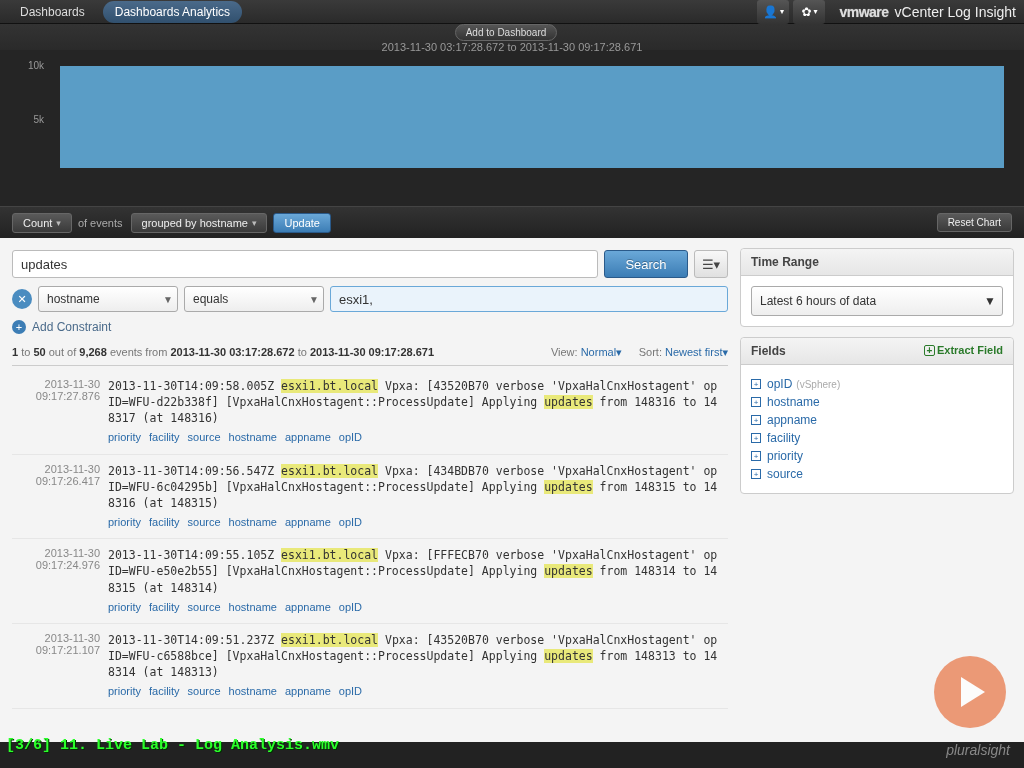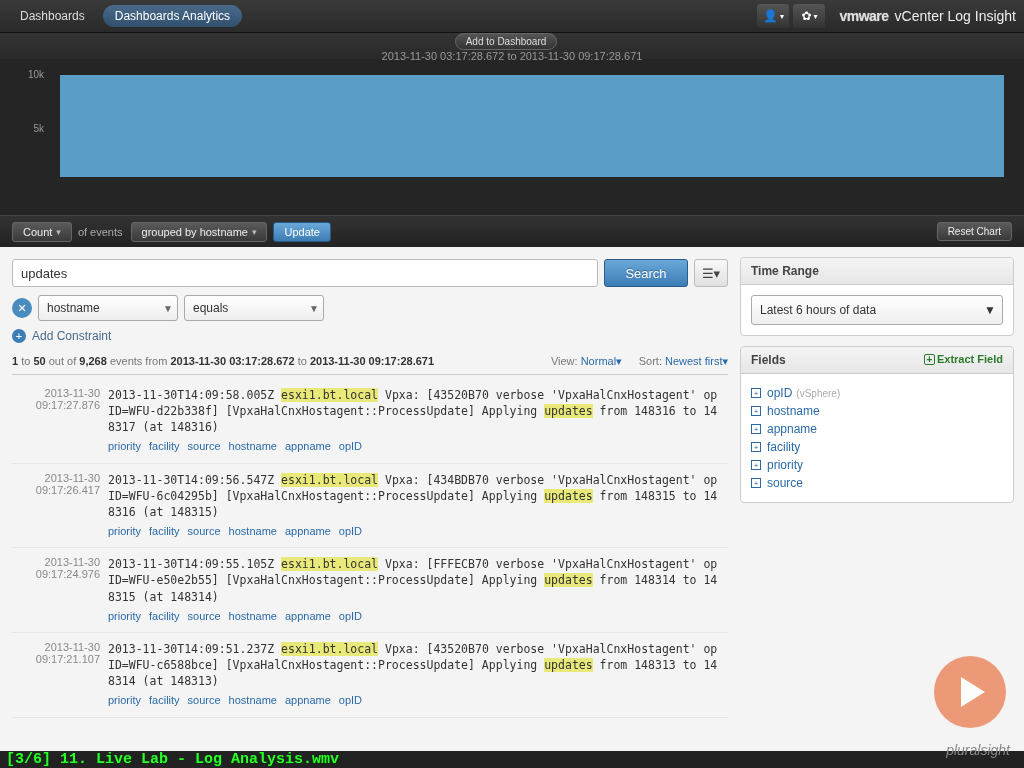--- a/index.html
+++ b/index.html
@@ -1,18 +1,18 @@
 <!DOCTYPE html>
 <html><head>
 <meta charset="utf-8">
 <style>
 * { margin:0; padding:0; box-sizing:border-box; }
 body { font-family:Arial,Helvetica,sans-serif; font-size:12px; background:#222; width:1024px; height:768px; overflow:hidden; position:relative; }
 
-.topbar { height:33px; background:linear-gradient(#3a3a3a,#2a2a2a); display:flex; align-items:center; color:#ccc; padding:0 8px; border-bottom:1px solid #111; }
+.topbar { height:24px; background:linear-gradient(#3a3a3a,#2a2a2a); display:flex; align-items:center; color:#ccc; padding:0 8px; border-bottom:1px solid #111; }
 .topbar .tab { padding:4px 12px; margin-right:6px; border-radius:12px; cursor:pointer; color:#ddd; font-size:12px; }
 .topbar .tab.active { background:linear-gradient(#4a6a8a,#31506e); color:#fff; }
 .topbar .spacer { flex:1; }
 .topbar .icon-btn { width:32px; height:24px; background:linear-gradient(#555,#333); border-radius:3px; margin-left:4px; display:flex; align-items:center; justify-content:center; color:#fff; position:relative; }
 .topbar .icon-btn .caret { font-size:8px; margin-left:2px; }
 .topbar .brand { margin-left:14px; color:#eee; font-size:14px; display:flex; align-items:center; }
 .topbar .brand .vm { font-weight:bold; letter-spacing:-0.5px; color:#ddd; text-shadow:0 0 1px #aaa; }
 .topbar .brand .rest { margin-left:6px; }
 
 .subbar { height:26px; background:linear-gradient(#333,#2a2a2a); display:flex; align-items:center; padding:0 10px; color:#999; font-size:11px;flex-direction:column; }
@@ -75,21 +75,21 @@
 .extract { font-size:11px; color:#2a7a2a; cursor:pointer; }
 .extract .plus { display:inline-block; width:11px; height:11px; border:1px solid #2a7a2a; color:#2a7a2a; text-align:center; line-height:9px; font-size:10px; border-radius:2px; margin-right:2px; }
 
 .field-list a { display:flex; align-items:center; color:#2a6aa8; text-decoration:none; font-size:12px; padding:2px 0; }
 .field-list .box { width:10px; height:10px; border:1px solid #2a6aa8; margin-right:6px; display:inline-flex; align-items:center; justify-content:center; font-size:8px; color:#2a6aa8; }
 .field-list .ctx { color:#aaa; font-size:10px; margin-left:4px; }
 
 .play-overlay { position:absolute; right:18px; bottom:40px; width:72px; height:72px; border-radius:36px; background:rgba(230,110,60,.85); display:flex; align-items:center; justify-content:center; opacity:.8; }
 .play-overlay .tri { width:0; height:0; border-left:24px solid #fff; border-top:15px solid transparent; border-bottom:15px solid transparent; margin-left:6px; }
 .ps-brand { position:absolute; right:14px; bottom:10px; color:#888; font-size:14px; font-style:italic; }
-.caption { position:absolute; left:6px; bottom:0; color:#2aff2a; font-weight:bold; font-size:15px; text-shadow:1px 1px 0 #003300; font-family:"Courier New",monospace; }
+.caption { position:absolute; left:6px; bottom:14px; color:#2aff2a; font-weight:bold; font-size:15px; text-shadow:1px 1px 0 #003300; font-family:"Courier New",monospace; }
 </style>
 </head>
 <body>
 
 <div class="topbar">
   <div class="tab">Dashboards</div>
   <div class="tab active">Dashboards Analytics</div>
   <div class="spacer"></div>
   <div class="icon-btn">
       <span>👤</span>
@@ -151,20 +151,21 @@
     <div class="filter-row">
       <div class="remove-x">✕</div>
       <div class="select-box w1">
           <span>hostname</span>
           <span class="arrow">▼</span>
         </div>
       <div class="select-box w2">
           <span>equals</span>
           <span class="arrow">▼</span>
         </div>
+      <input class="value-input" value="esxi1," style="">
     </div>
 
     <div class="add-constraint">
       <span class="plus">+</span>
       <span>Add Constraint</span>
     </div>
 
     <div class="results-hdr">
       <div>
         <b>1</b> to <b>50</b> out of <b>9,268</b> events from <b>2013-11-30 03:17:28.672</b> to <b>2013-11-30 09:17:28.671</b>

